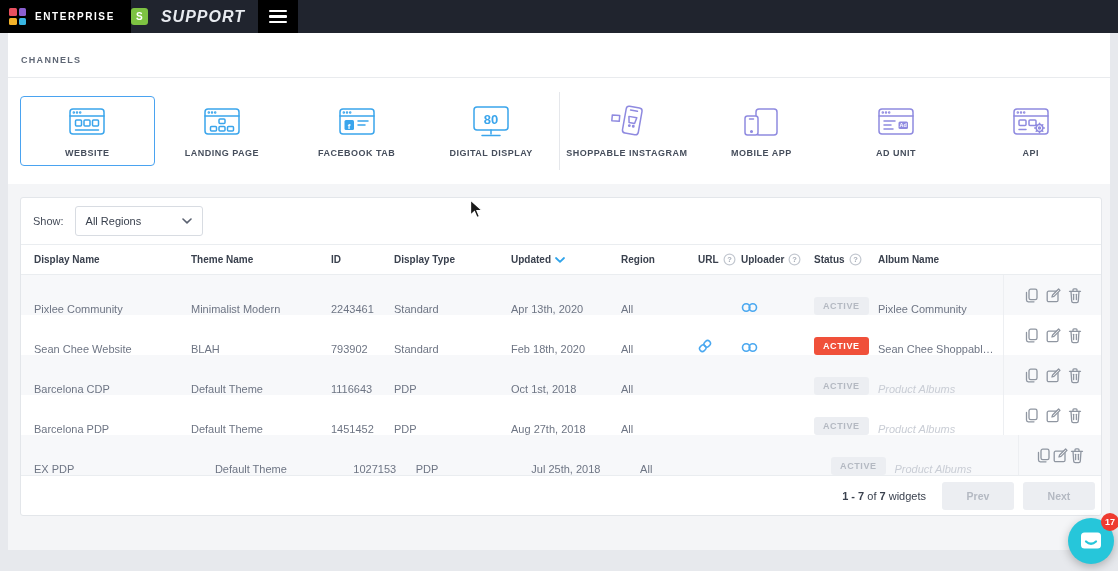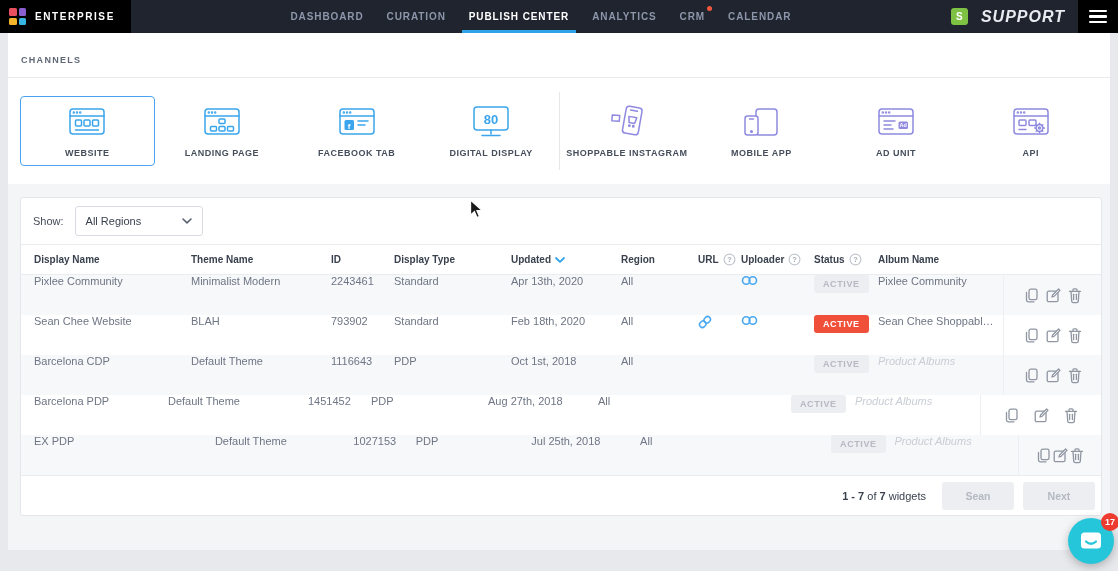--- a/index.html
+++ b/index.html
@@ -54,21 +54,21 @@
   .btn-primary { background:#29a4e9; border:1px solid #29a4e9; color:#fff; margin-left:9px; }
 
   
   .table-card { margin:13px 8px 0 12px; background:#fff; border:1px solid #e3e6ea; border-radius:3px; }
   .filter-row { display:flex; align-items:center; gap:11px; padding:8px 12px; border-bottom:1px solid #eaedf0; }
   .show-label { font-size:11px; color:#454c59; }
   .dropdown { width:128px; height:30px; border:1px solid #d8dce2; border-radius:3px; background:#fff; display:flex; align-items:center; justify-content:space-between; padding:0 10px; font-size:11px; color:#3a414e; cursor:pointer; }
   .thead { display:flex; align-items:center; height:30px; padding-left:13px; border-bottom:1px solid #eaedf0; }
   .th { display:flex; align-items:center; gap:4px; font-size:10px; font-weight:bold; color:#3a414e; padding-right:6px; white-space:nowrap; cursor:pointer; }
   .th-actions { flex:1; }
-  .trow { display:flex; align-items:flex-start; height:40px; padding-left:13px; cursor:default; }
+  .trow { display:flex; align-items:flex-end; height:40px; padding-left:13px; cursor:default; }
   .trow.striped { background:#f7f8fa; }
   .td { font-size:11px; color:#6e7584; padding-right:8px; white-space:nowrap; overflow:hidden; text-overflow:ellipsis; }
   .td-actions { flex:1; align-self:stretch; border-left:1px solid #edeff2; display:flex; align-items:center; justify-content:space-around; padding:0 16px; }
   .icon-btn { background:none; border:none; padding:0; cursor:pointer; color:#8f96a1; display:flex; align-items:center; }
   .link-wrap { display:inline-flex; cursor:pointer; }
   .badge { display:inline-block; font-size:9px; font-weight:bold; letter-spacing:0.6px; padding:4px 9px; border-radius:3px; }
   .badge.grey { background:#eceef2; color:#b4b9c2; }
   .badge.red { background:#f0503a; color:#fff; }
   .album-placeholder { font-style:italic; color:#c9cdd5; }
   .tfoot { display:flex; align-items:center; justify-content:flex-end; gap:9px; height:40px; border-top:1px solid #eaedf0; padding-right:6px; }
@@ -88,42 +88,20 @@
 <div class="topnav">
   <div class="brand">
     <span class="logo">
         <span class="lg1"></span>
         <span class="lg2"></span>
         <span class="lg3"></span>
         <span class="lg4"></span>
       </span>
     <span class="brand-label">ENTERPRISE</span>
   </div>
-  <div class="nav-center">
-      <div class="nav-item">
-        <span>DASHBOARD</span>
-      </div>
-      <div class="nav-item">
-        <span>CURATION</span>
-      </div>
-      <div class="nav-item active">
-        <span>PUBLISH CENTER</span>
-        <span class="nav-underline"></span>
-      </div>
-      <div class="nav-item">
-        <span>ANALYTICS</span>
-      </div>
-      <div class="nav-item">
-        <span>CRM</span>
-        <span class="crm-dot"></span>
-      </div>
-      <div class="nav-item">
-        <span>CALENDAR</span>
-      </div>
-    </div>
   <div class="nav-right">
     <span class="avatar">S</span>
     <span class="support">SUPPORT</span>
     <div class="hamburger">
         <span></span>
         <span></span>
         <span></span>
       </div>
   </div>
 </div>
@@ -453,21 +431,21 @@
                 <line x1="2.5" y1="4.3" x2="13.5" y2="4.3"></line>
                 <path d="M6 4 V2.8 a1 1 0 0 1 1-1 h2 a1 1 0 0 1 1 1 V4"></path>
                 <path d="M4 4.3 l0.7 9.8 a1.6 1.6 0 0 0 1.6 1.5 h3.4 a1.6 1.6 0 0 0 1.6-1.5 l0.7-9.8"></path>
                 <line x1="6.6" y1="7.3" x2="6.6" y2="12.5"></line>
                 <line x1="9.4" y1="7.3" x2="9.4" y2="12.5"></line>
               </svg>
             </button>
         </div>
         </div>
         <div class="trow">
-          <div class="td" style="width:134px"><span>Barcelona PDP</span></div>
+          <div class="td" style="width:157px"><span>Barcelona PDP</span></div>
           <div class="td" style="width:140px"><span>Default Theme</span></div>
           <div class="td" style="width:63px"><span>1451452</span></div>
           <div class="td" style="width:117px"><span>PDP</span></div>
           <div class="td" style="width:110px"><span>Aug 27th, 2018</span></div>
           <div class="td" style="width:77px"><span>All</span></div>
           <div class="td" style="width:43px"></div>
           <div class="td" style="width:73px"></div>
           <div class="td" style="width:64px"><span class="badge grey">ACTIVE</span></div>
           <div class="td" style="width:125px"><span class="album-placeholder">Product Albums</span></div>
           <div class="td-actions">
@@ -530,21 +508,21 @@
         </div>
         </div>
       </div>
     <div class="tfoot">
       <span class="summary">
         <b>1 - 7</b>
         <span>of</span>
         <b>7</b>
         <span>widgets</span>
       </span>
-      <button class="page-btn">Sean</button>
+      <button class="page-btn">Prev</button>
       <button class="page-btn">Next</button>
     </div>
   </div>
 
 </div>
 
 <span class="cursor">
   <svg width="15" height="21" viewBox="0 0 15 21">
       <path d="M1.5 1 L1.5 16.2 L5.4 12.6 L7.9 18.6 L10.5 17.5 L8 11.6 L13.2 11.6 Z" fill="#1a1a1a" stroke="#fff" stroke-width="1.3"></path>
     </svg>

